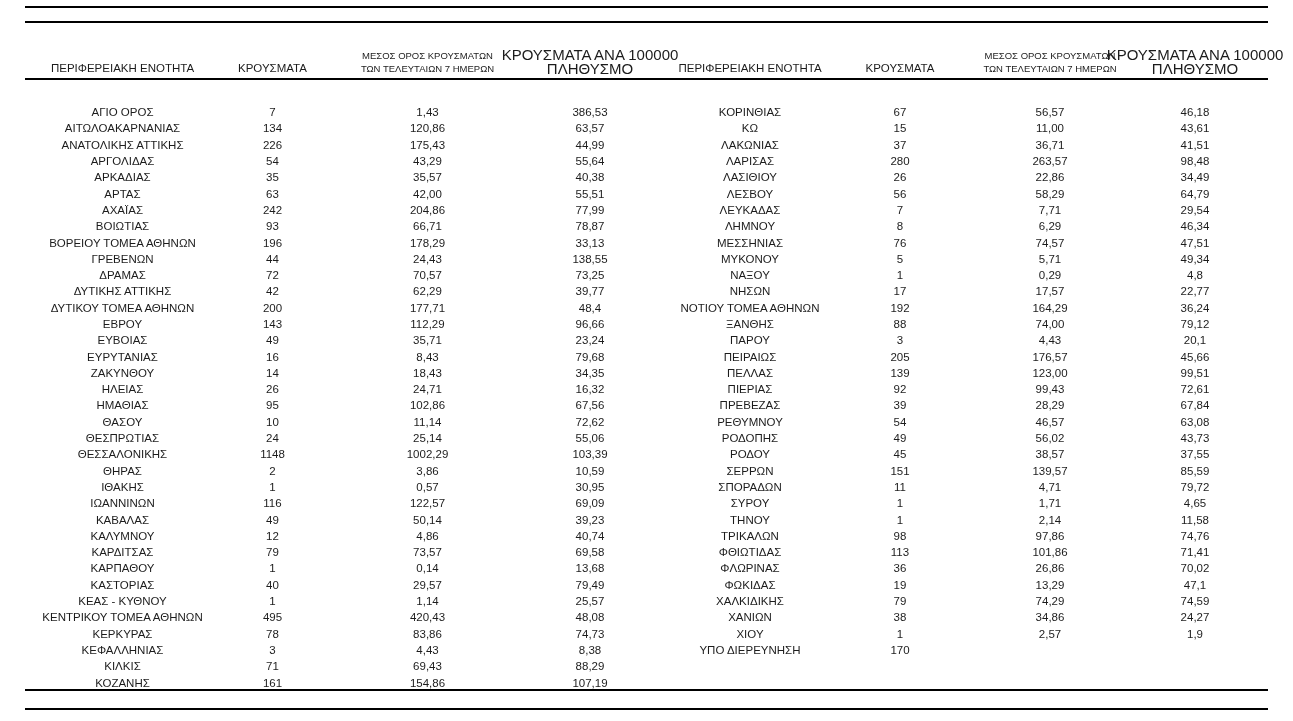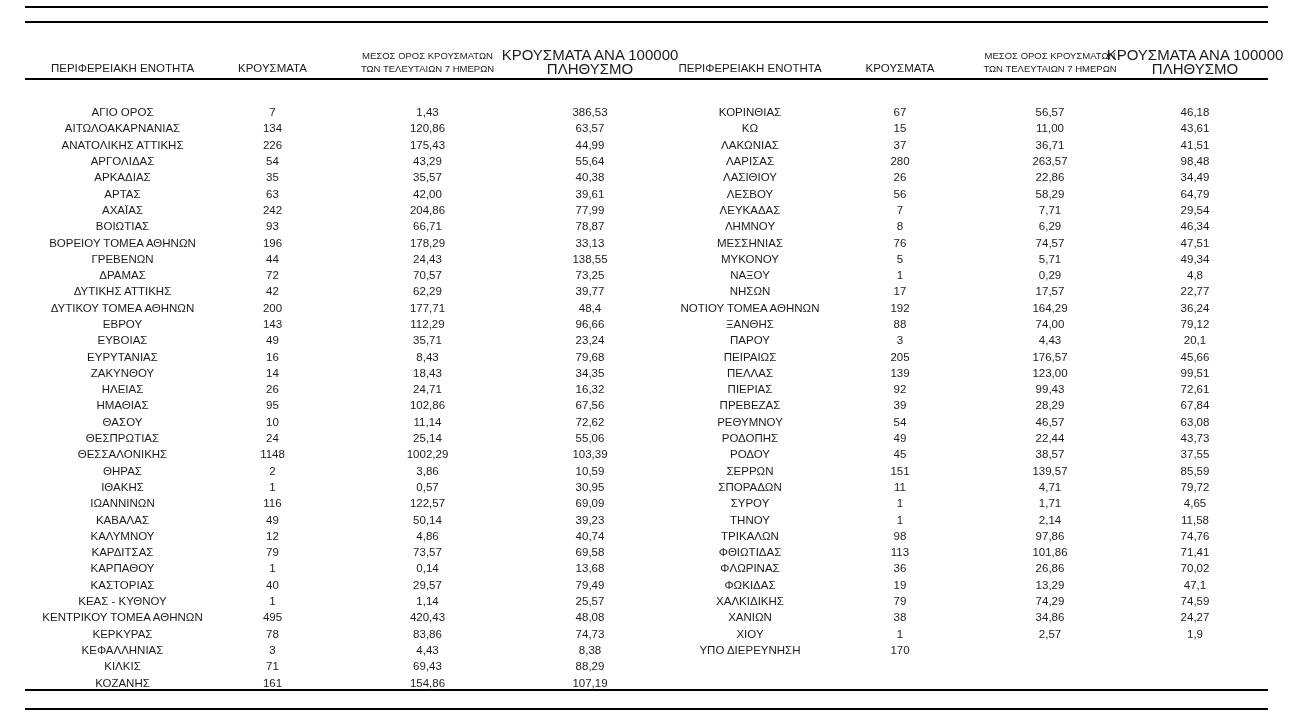--- a/index.html
+++ b/index.html
@@ -131,21 +131,21 @@
         <div class="trow">
           <div class="tcell">ΑΡΚΑΔΙΑΣ</div>
           <div class="tcell">35</div>
           <div class="tcell">35,57</div>
           <div class="tcell">40,38</div>
         </div>
         <div class="trow">
           <div class="tcell">ΑΡΤΑΣ</div>
           <div class="tcell">63</div>
           <div class="tcell">42,00</div>
-          <div class="tcell">39,61</div>
+          <div class="tcell">55,51</div>
         </div>
         <div class="trow">
           <div class="tcell">ΑΧΑΪΑΣ</div>
           <div class="tcell">242</div>
           <div class="tcell">204,86</div>
           <div class="tcell">77,99</div>
         </div>
         <div class="trow">
           <div class="tcell">ΒΟΙΩΤΙΑΣ</div>
           <div class="tcell">93</div>
@@ -457,21 +457,21 @@
         </div>
         <div class="trow">
           <div class="tcell">ΡΕΘΥΜΝΟΥ</div>
           <div class="tcell">54</div>
           <div class="tcell">46,57</div>
           <div class="tcell">63,08</div>
         </div>
         <div class="trow">
           <div class="tcell">ΡΟΔΟΠΗΣ</div>
           <div class="tcell">49</div>
-          <div class="tcell">22,44</div>
+          <div class="tcell">56,02</div>
           <div class="tcell">43,73</div>
         </div>
         <div class="trow">
           <div class="tcell">ΡΟΔΟΥ</div>
           <div class="tcell">45</div>
           <div class="tcell">38,57</div>
           <div class="tcell">37,55</div>
         </div>
         <div class="trow">
           <div class="tcell">ΣΕΡΡΩΝ</div>

